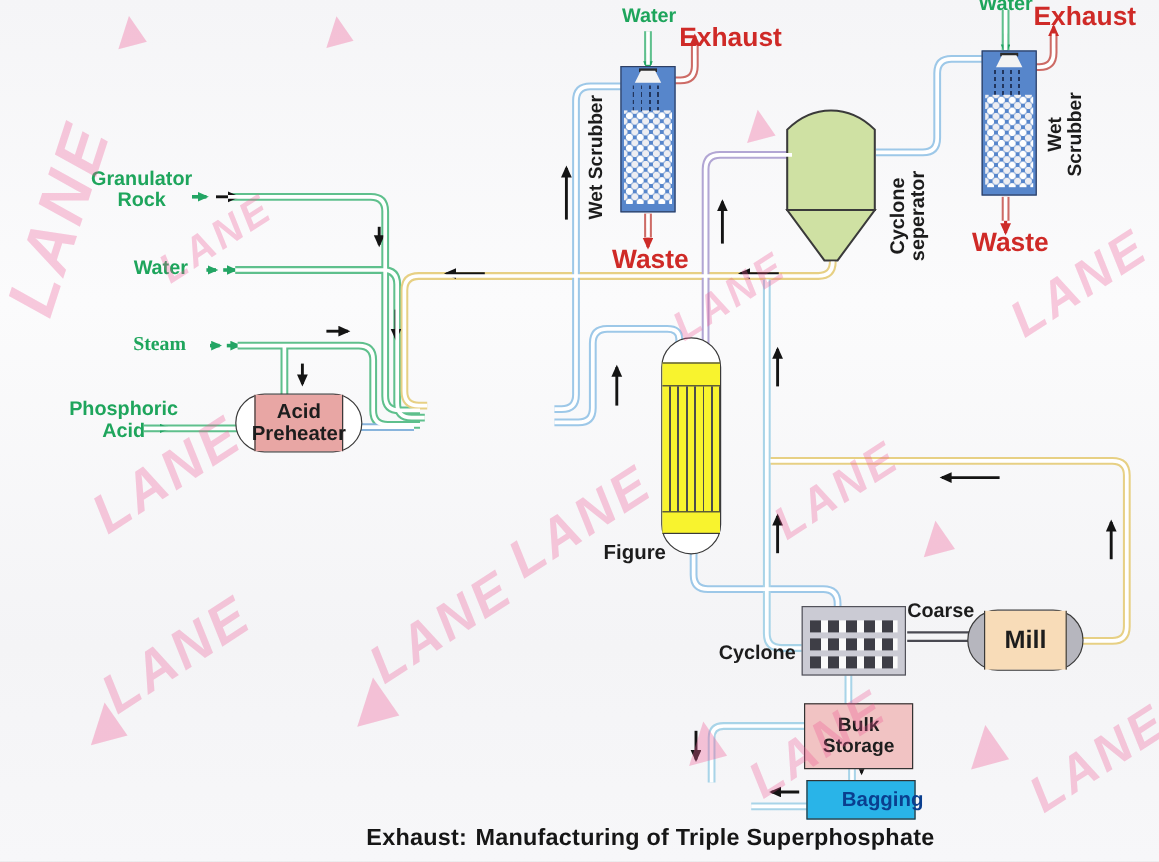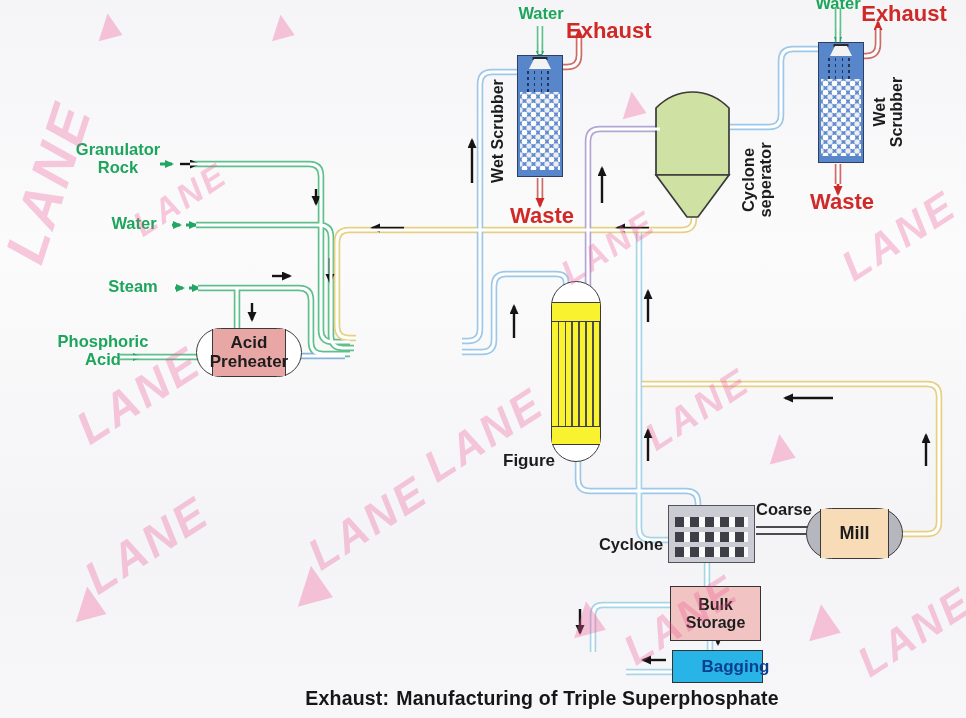--- a/index.html
+++ b/index.html
@@ -236,35 +236,35 @@
   <div class="vessel screen-box" style="left:668px;top:505px;width:87px;height:58px;">
     <div class="sieve-row"></div>
     <div class="sieve-row"></div>
     <div class="sieve-row"></div>
   </div>
   <div class="lbl lbl-dark" style="left:596px;top:536px;width:70px;">Cyclone</div>
   <div class="lbl lbl-dark" style="left:748px;top:501px;width:72px;">Coarse</div>
 
   <div class="vessel capsule" style="left:806px;top:508px;width:97px;height:51px;background:#b6b6be;">
     <div class="body" style="background:#f8dcb8;"></div>
-    <div class="cap-label" style="font-size:18px;">Mill</div>
+    <div class="cap-label" style="font-size:21px;">Mill</div>
   </div>
 
   <div class="box" style="left:670px;top:586px;width:91px;height:55px;background:#f1c3c3;font-size:16px;color:#1d1d1d;">
     <div>Bulk</div>
     <div>Storage</div>
   </div>
   <div class="box" style="left:672px;top:650px;width:91px;height:33px;background:#29b4e8;font-size:17px;color:#0a3f8f;padding-left:36px;">Bagging</div>
 
   <div class="lbl lbl-green" style="left:62px;top:141px;width:112px;">
     <div>Granulator</div>
     <div>Rock</div>
   </div>
   <div class="lbl lbl-green" style="left:96px;top:215px;width:76px;">Water</div>
-  <div class="lbl lbl-green" style="left:94px;top:278px;width:78px;">Steam</div>
+  <div class="lbl lbl-green" style="left:94px;top:278px;width:78px;font-family:Liberation Serif, serif;">Steam</div>
   <div class="lbl lbl-green" style="left:44px;top:333px;width:118px;">
     <div>Phosphoric</div>
     <div>Acid</div>
   </div>
 
   <div class="caption">
     <span class="pfx">Exhaust:</span><span>Manufacturing of Triple Superphosphate</span>
   </div>
 
   <div class="wm-tri" style="left:88px;top:0px;font-size:42px;">▲</div>

